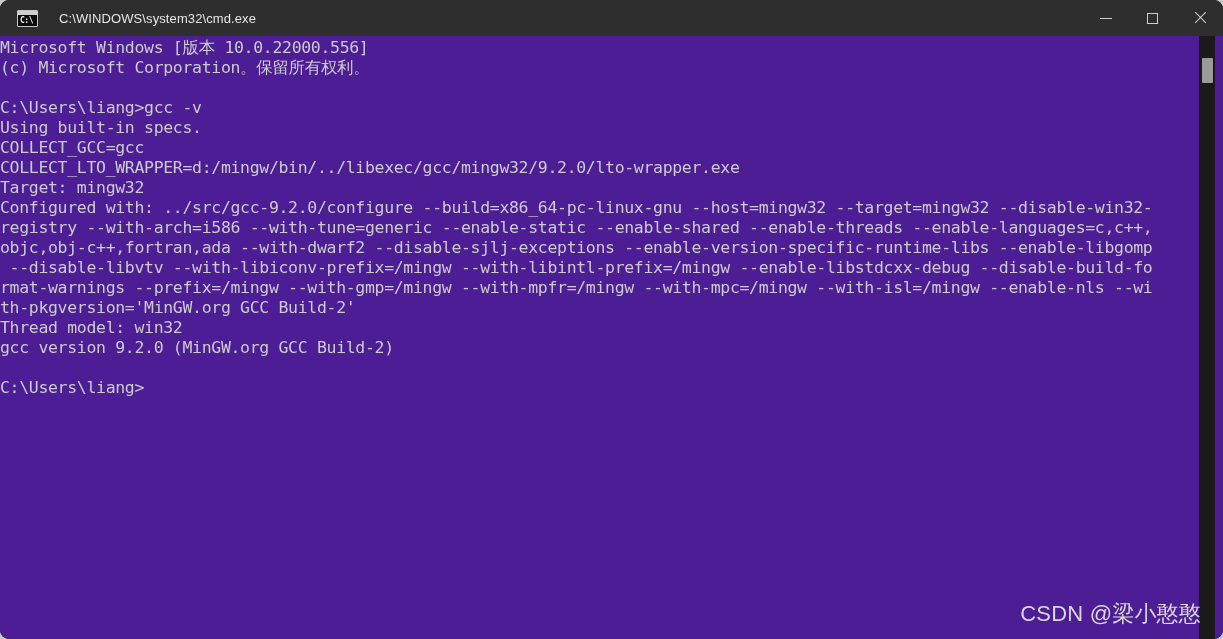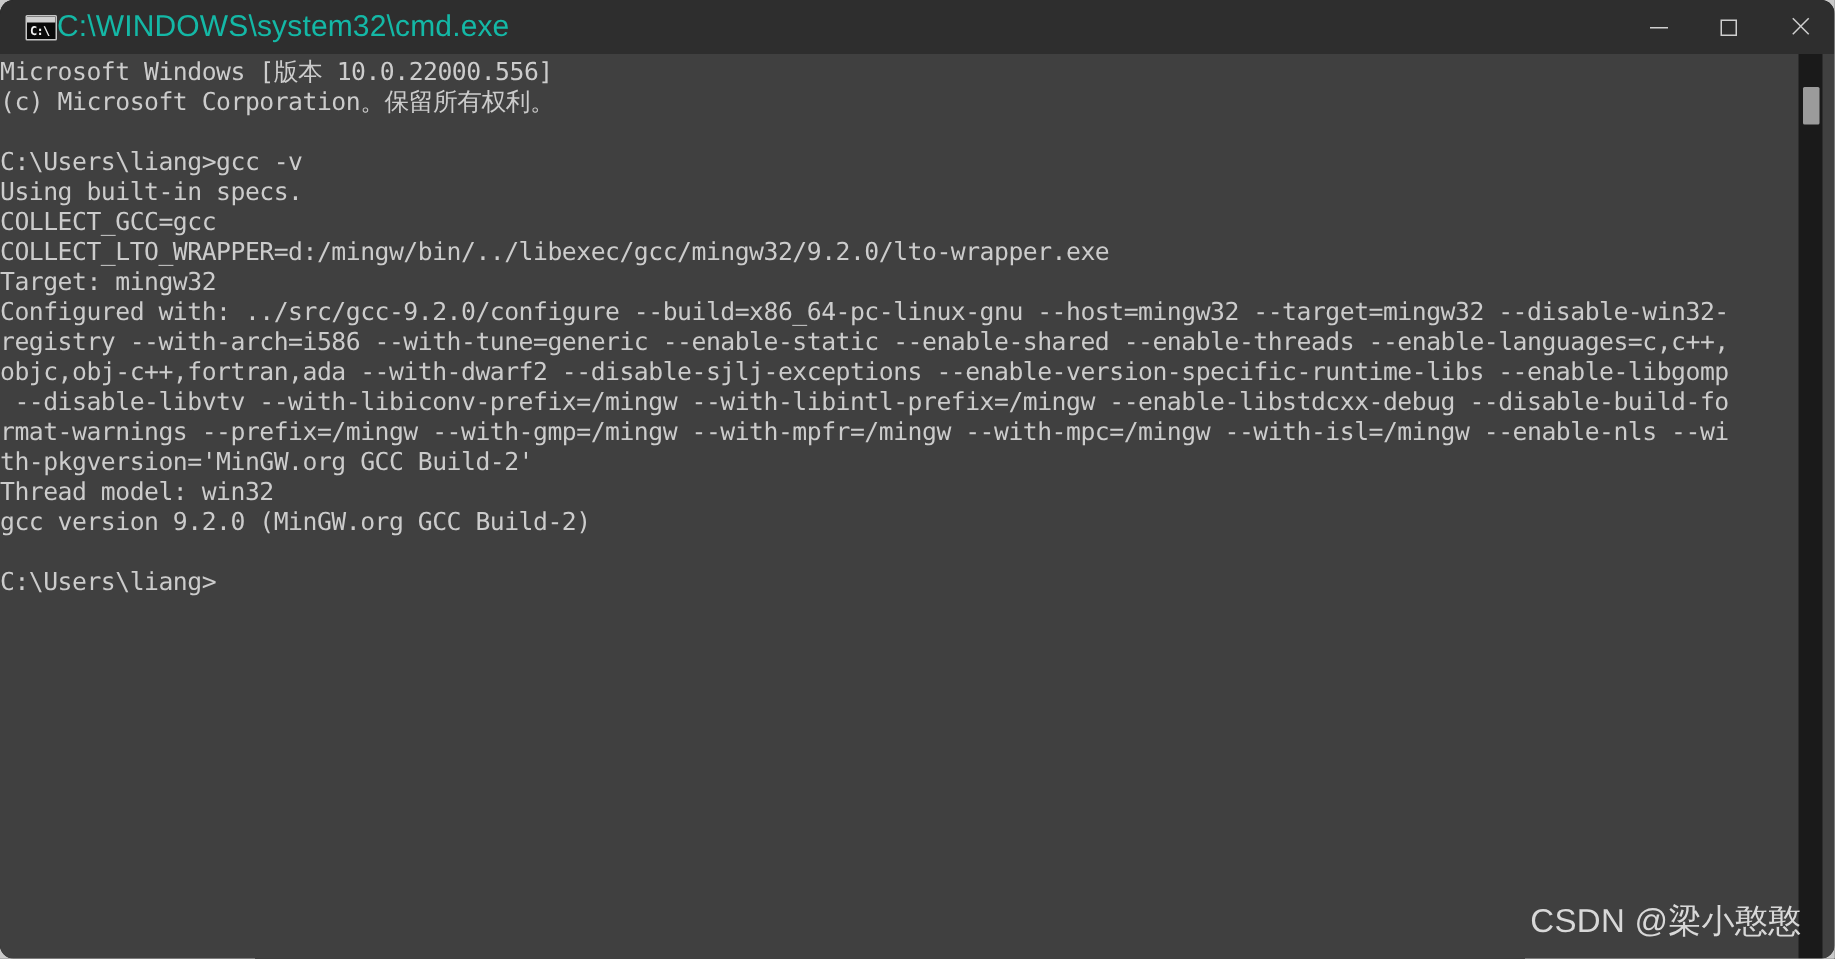--- a/index.html
+++ b/index.html
@@ -78,24 +78,24 @@
     left: 2px;
     top: 5px;
     font-family: "DejaVu Sans Mono", monospace;
     font-size: 8px;
     line-height: 9px;
     color: #f2f2f2;
     letter-spacing: -0.5px;
     font-weight: bold;
   }
   .title-text {
-    margin-left: 0;
+    margin-left: 21px;
     font-family: "Liberation Sans", sans-serif;
-    font-size: 20px;
-    color: #14b8a6;
+    font-size: 13px;
+    color: #e5e5e5;
     white-space: nowrap;
     letter-spacing: 0.1px;
   }
 
   .win-controls {
     display: flex;
     height: 36px;
     flex: 0 0 auto;
   }
   .wc-btn {
@@ -135,21 +135,21 @@
   .wc-btn .glyph-close::before { transform: rotate(45deg); }
   .wc-btn .glyph-close::after  { transform: rotate(-45deg); }
 
   
   .console {
     position: absolute;
     left: 0;
     top: 36px;
     width: 1223px;
     height: 603px;
-    background: #404040;
+    background: #4c1d95;
     overflow: hidden;
   }
   .console-text {
     position: absolute;
     left: 0;
     top: 2px;
     margin: 0;
     padding: 0;
     font-family: "DejaVu Sans Mono", monospace;
     font-size: 16.5px;

